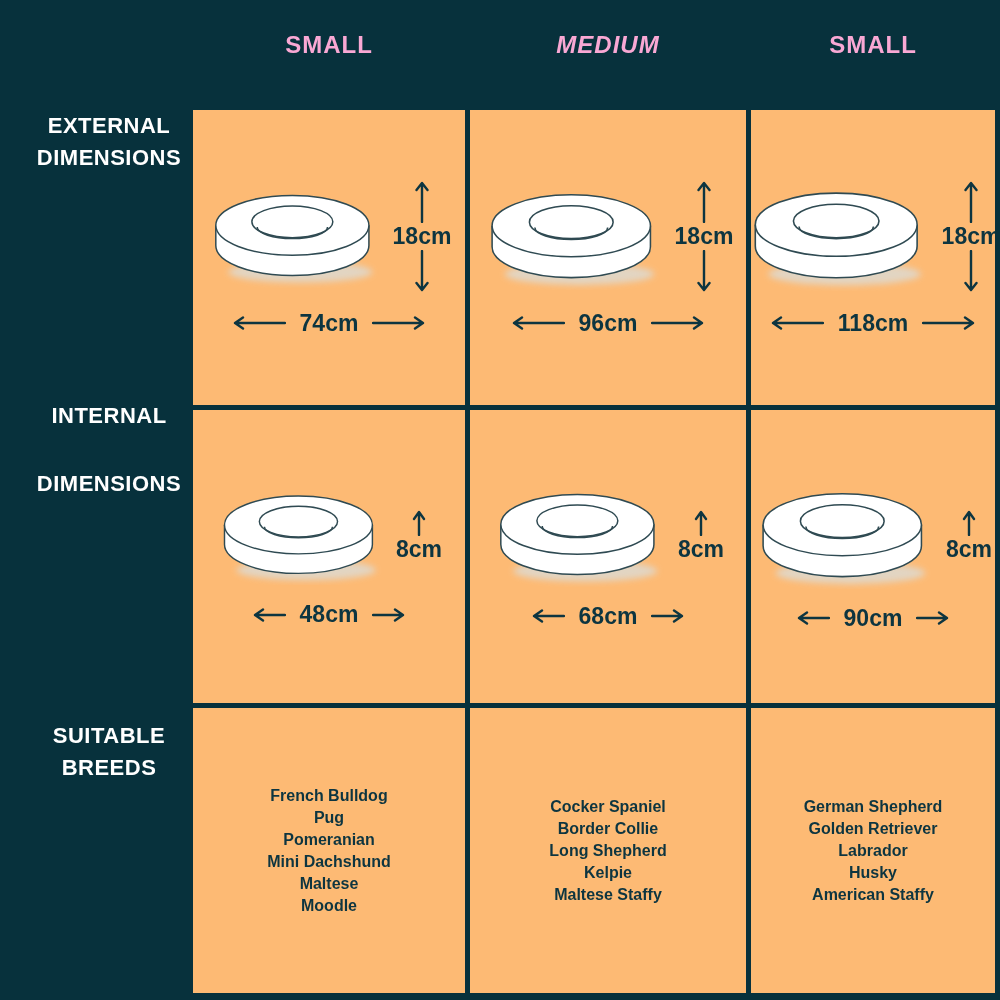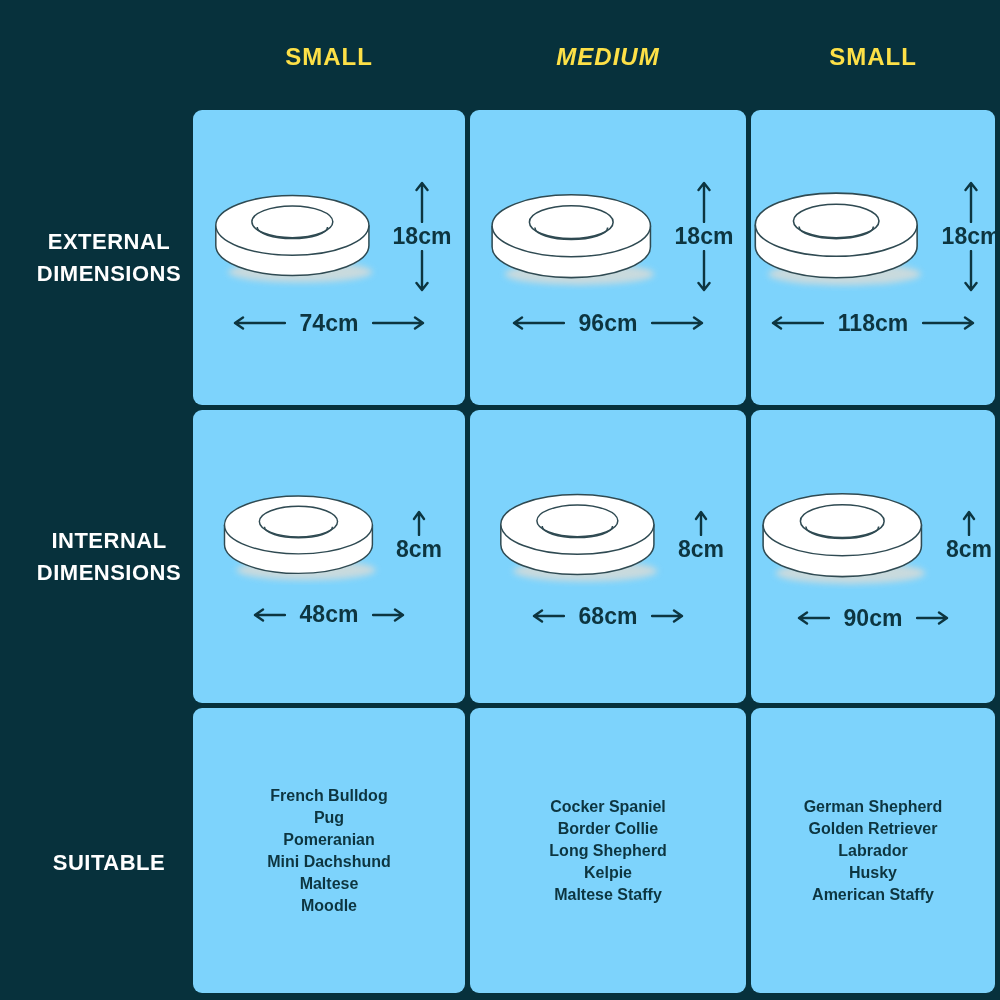--- a/index.html
+++ b/index.html
@@ -1,36 +1,36 @@
 <!DOCTYPE html>
 <html><head>
 <meta charset="utf-8">
 <style>
   html,body{margin:0;padding:0;}
   body{background:#07313c;font-family:"Liberation Sans",sans-serif;}
   .canvas{position:relative;width:1000px;height:1000px;background:#07313c;overflow:hidden;}
 
   
-  .col-header{position:absolute;top:40px;height:34px;display:flex;align-items:center;justify-content:center;
-    color:#fde047;font-weight:bold;font-size:24px;letter-spacing:1px;}
+  .col-header{position:absolute;top:28px;height:34px;display:flex;align-items:center;justify-content:center;
+    color:#f9a8d4;font-weight:bold;font-size:24px;letter-spacing:1px;}
   .col-header.c1{left:193px;width:272px;}
   .col-header.c2{left:470px;width:276px;font-style:italic;}
   .col-header.c3{left:751px;width:244px;}
 
   
-  .row-label{position:absolute;left:0;width:218px;display:flex;flex-direction:column;justify-content:center;
+  .row-label{position:absolute;left:0;width:218px;display:flex;flex-direction:column;justify-content:flex-start;
     color:#ffffff;font-weight:bold;font-size:22px;line-height:32px;text-align:center;letter-spacing:0.5px;}
   .row-label.r1{top:110px;height:295px;}
-  .row-label.r2{top:410px;height:293px;}
+  .row-label.r2{top:400px;height:293px;gap:36px;}
   .row-label.r3{top:720px;height:285px;}
 
   
   .table{position:absolute;left:193px;top:110px;width:802px;height:883px;display:grid;
     grid-template-columns:272px 276px 244px;grid-template-rows:295px 293px 285px;gap:5px;}
-  .cell{background:#7dd3fc;display:flex;flex-direction:column;align-items:center;justify-content:center;overflow:hidden;border-radius:9px;}
+  .cell{background:#fdba74;display:flex;flex-direction:column;align-items:center;justify-content:center;overflow:hidden;}
 
   
   .dim-group{display:flex;align-items:center;}
   .donut{display:block;}
   .vdim{display:flex;flex-direction:column;align-items:center;margin-left:10px;}
   .dim-lbl{font-size:23px;font-weight:bold;color:#0d3540;line-height:1.15;white-space:nowrap;}
   .hdim{display:flex;align-items:center;margin-top:16px;gap:14px;}
 
   .breed-list{display:flex;flex-direction:column;align-items:center;}
   .breed{font-size:16px;font-weight:bold;color:#0d3540;line-height:22px;text-align:center;white-space:nowrap;}
@@ -64,20 +64,21 @@
   <div class="row-label r1">
     <span>EXTERNAL</span>
     <span>DIMENSIONS</span>
   </div>
   <div class="row-label r2">
     <span>INTERNAL</span>
     <span>DIMENSIONS</span>
   </div>
   <div class="row-label r3">
     <span>SUITABLE</span>
+    <span>BREEDS</span>
   </div>
 
   <div class="table">
 
     <div class="cell">
       <div class="dim-group">
         <svg class="donut" viewBox="0 0 200 118" width="176">
             <use href="#donut-shape"></use>
           </svg>
         <div class="vdim">

